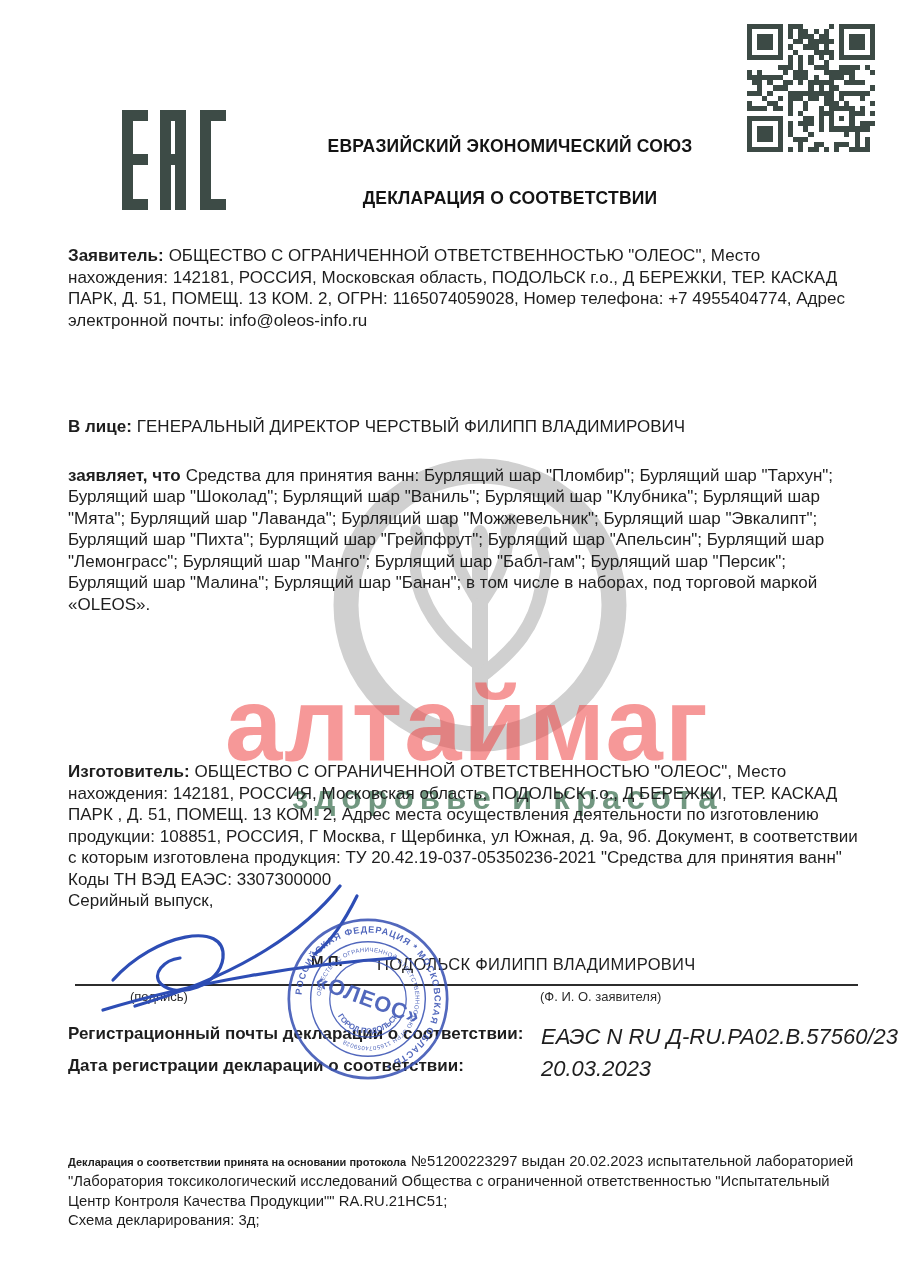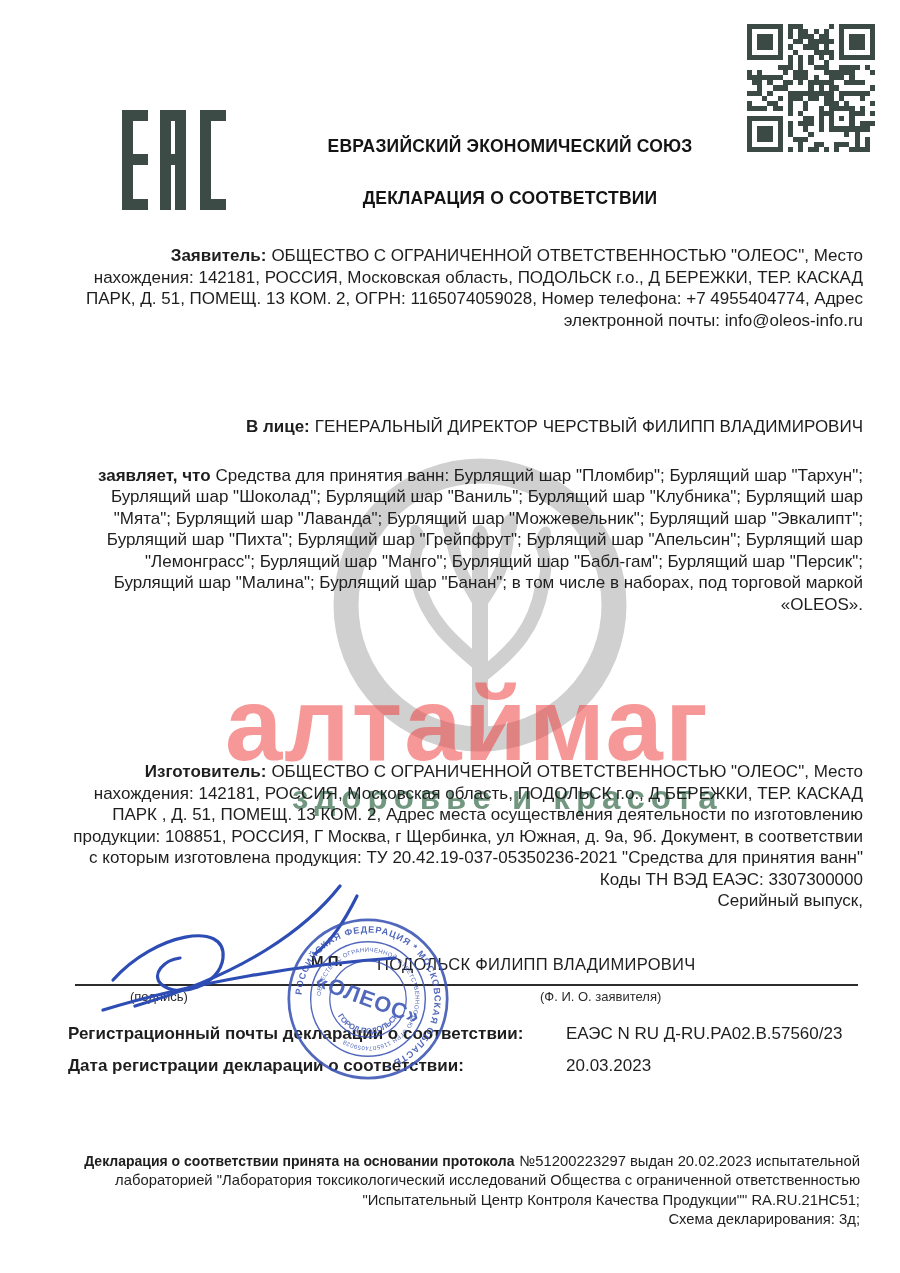--- a/index.html
+++ b/index.html
@@ -10,42 +10,42 @@
   }
   
   .title{position:absolute;left:60px;right:0;text-align:center;
          font-weight:bold;font-size:17.5px;color:#141414;letter-spacing:.2px;}
   
   .eac{position:absolute;left:122px;top:110px;width:104px;height:100px;}
   
   .qr{position:absolute;left:747px;top:24px;width:128px;height:128px;}
   .qr svg{width:100%;height:100%;shape-rendering:crispEdges;}
   
-  .para{position:absolute;left:68px;width:795px;font-size:17px;line-height:21.5px;margin:0;text-align:right;}
+  .para{position:absolute;left:68px;width:795px;font-size:17px;line-height:21.5px;margin:0;}
   .para b{margin-right:5px;}
   .small{font-size:14.8px;line-height:19.5px;width:792px;}
   .blockline{display:block;}
   
   .wm{position:absolute;z-index:0;pointer-events:none;}
   .wm-brand{left:225px;top:666px;font-size:103px;font-weight:bold;
             letter-spacing:2px;color:#ef4444;opacity:.55;white-space:nowrap;}
   .wm-tagline{left:292px;top:779px;font-size:33px;font-weight:bold;
               letter-spacing:6px;color:#14532d;opacity:.6;white-space:nowrap;}
   .wm-tree{left:330px;top:452px;width:300px;height:306px;opacity:.85;}
   .content{position:relative;z-index:2;}
   
   .sigline{position:absolute;left:75px;top:984px;width:783px;border-top:2px solid #2c2c2c;z-index:2;}
   .mp{position:absolute;left:311px;top:944px;font-weight:bold;font-size:15px;z-index:2;margin-top:8px;}
   .fio{position:absolute;left:377px;top:955px;font-size:16.5px;z-index:2;letter-spacing:.3px;}
   .cap{position:absolute;font-size:13px;color:#2a2a2a;z-index:2;}
   .sig-svg{position:absolute;left:95px;top:878px;width:330px;height:150px;z-index:4;}
   .stamp{position:absolute;left:277px;top:908px;width:182px;height:182px;z-index:4;opacity:.88;}
   
   .reg-label{position:absolute;left:68px;font-weight:bold;font-size:17px;z-index:2;}
-  .reg-value{position:absolute;left:566px;font-size:17px;z-index:2;}
+  .reg-value{position:absolute;left:541px;font-size:22px;z-index:2;font-style:italic;}
 </style>
 </head>
 <body>
 
 <div>
 
   <svg class="wm wm-tree" viewBox="0 0 300 300">
     <g fill="none" stroke="#c8c8c8" stroke-linecap="round">
       <circle cx="150" cy="150" r="134" stroke-width="25"></circle>
       <path d="M150 278 C150 220 150 180 150 96" stroke-width="16"></path>
@@ -323,21 +323,21 @@
   <p class="para content" style="top:315px"><b>заявляет, что</b><span>Средства для принятия ванн: Бурлящий шар "Пломбир"; Бурлящий шар "Тархун"; Бурлящий шар "Шоколад"; Бурлящий шар "Ваниль"; Бурлящий шар "Клубника"; Бурлящий шар "Мята"; Бурлящий шар "Лаванда"; Бурлящий шар "Можжевельник"; Бурлящий шар "Эвкалипт"; Бурлящий шар "Пихта"; Бурлящий шар "Грейпфрут"; Бурлящий шар "Апельсин"; Бурлящий шар "Лемонграсс"; Бурлящий шар "Манго"; Бурлящий шар "Бабл-гам"; Бурлящий шар "Персик"; Бурлящий шар "Малина"; Бурлящий шар "Банан"; в том числе в наборах, под торговой маркой «OLEOS».</span></p>
 
   <div class="para content" style="top:461px">
     <p style="margin:0"><b>Изготовитель:</b><span>ОБЩЕСТВО С ОГРАНИЧЕННОЙ ОТВЕТСТВЕННОСТЬЮ "ОЛЕОС", Место нахождения: 142181, РОССИЯ,  Московская область, ПОДОЛЬСК г.о., Д БЕРЕЖКИ, ТЕР. КАСКАД ПАРК , Д. 51, ПОМЕЩ.  13  КОМ.  2, Адрес места осуществления деятельности по изготовлению продукции: 108851, РОССИЯ, Г Москва, г Щербинка, ул Южная, д. 9а, 9б. Документ, в соответствии с которым изготовлена продукция: ТУ 20.42.19-037-05350236-2021 "Средства для принятия ванн"</span></p>
     <span class="blockline">Коды ТН ВЭД ЕАЭС: 3307300000</span>
     <span class="blockline">Серийный выпуск,</span>
   </div>
 
 
   <div class="para small content" style="top:701px">
-    <p style="margin:0"><b style="font-size:14px">Декларация о соответствии принята на основании протокола</b><span>№51200223297 выдан 20.02.2023 испытательной лабораторией "Лаборатория токсикологический исследований Общества с ограниченной ответственностью "Испытательный Центр Контроля Качества Продукции"" RA.RU.21НС51;</span></p>
+    <p style="margin:0"><b style="font-size:11px">Декларация о соответствии принята на основании протокола</b><span>№51200223297 выдан 20.02.2023 испытательной лабораторией "Лаборатория токсикологический исследований Общества с ограниченной ответственностью "Испытательный Центр Контроля Качества Продукции"" RA.RU.21НС51;</span></p>
     <span class="blockline">Схема декларирования: 3д;</span>
   </div>
 
   <div class="mp">М.П.</div>
   <div class="fio">ПОДОЛЬСК ФИЛИПП ВЛАДИМИРОВИЧ</div>
   <div class="sigline"></div>
   <div class="cap" style="left:130px;top:989px">(подпись)</div>
   <div class="cap" style="left:540px;top:989px">(Ф. И. О. заявителя)</div>
 
   <svg class="sig-svg" viewBox="0 0 330 150">

